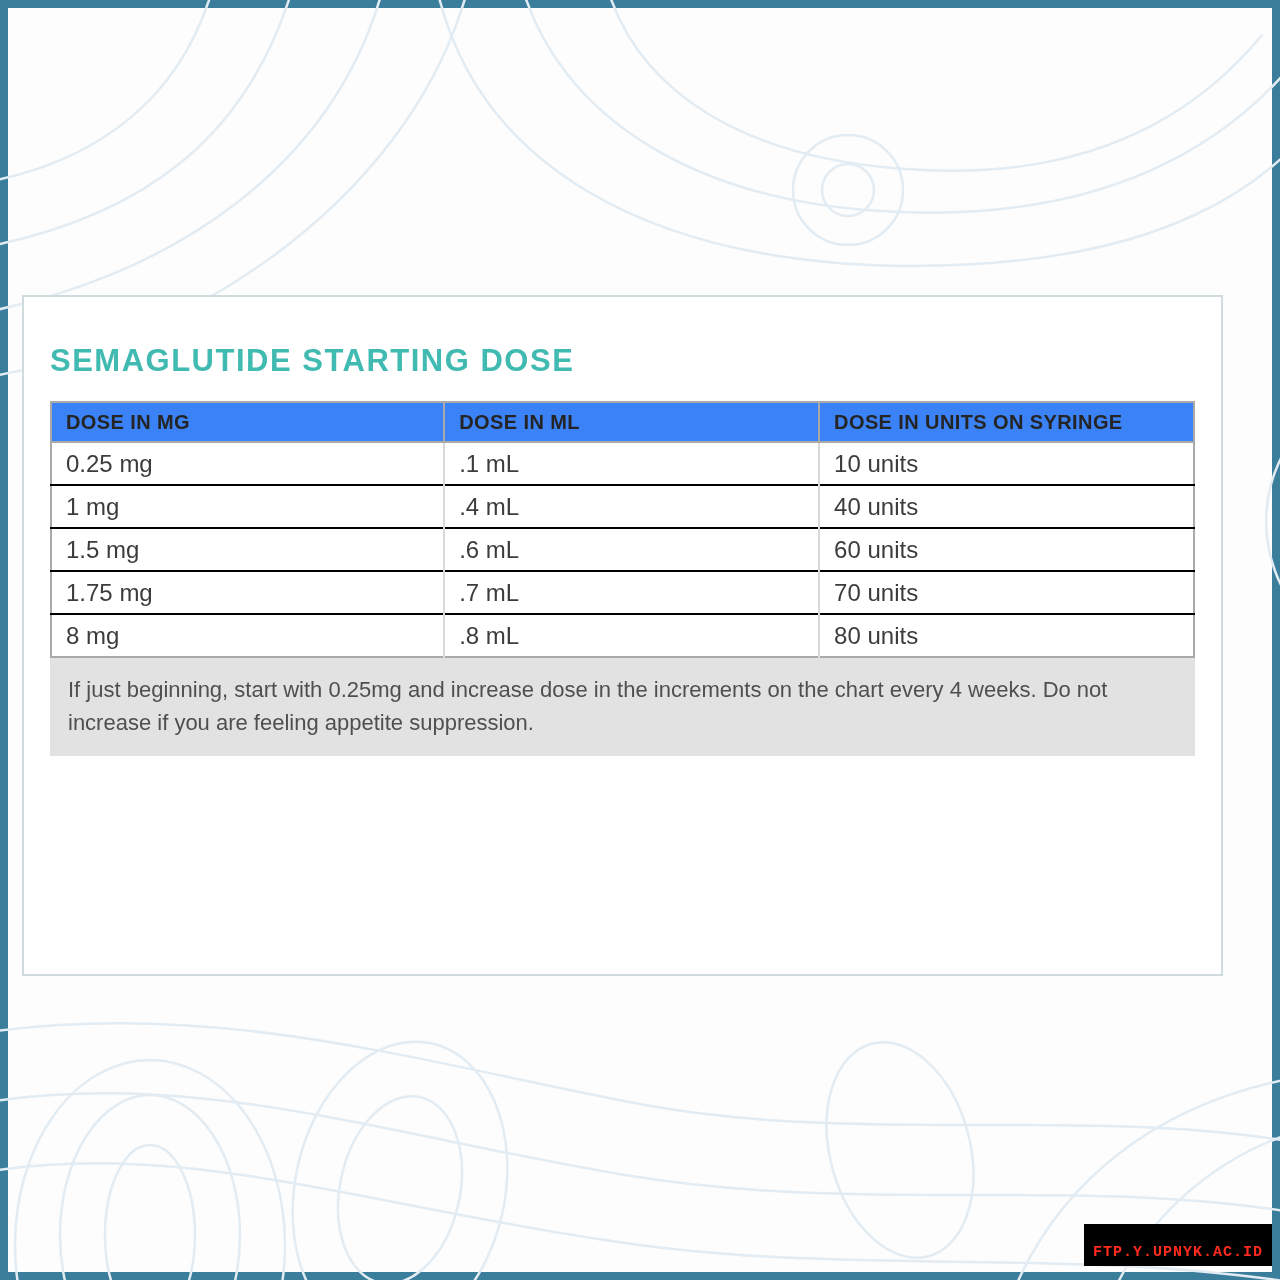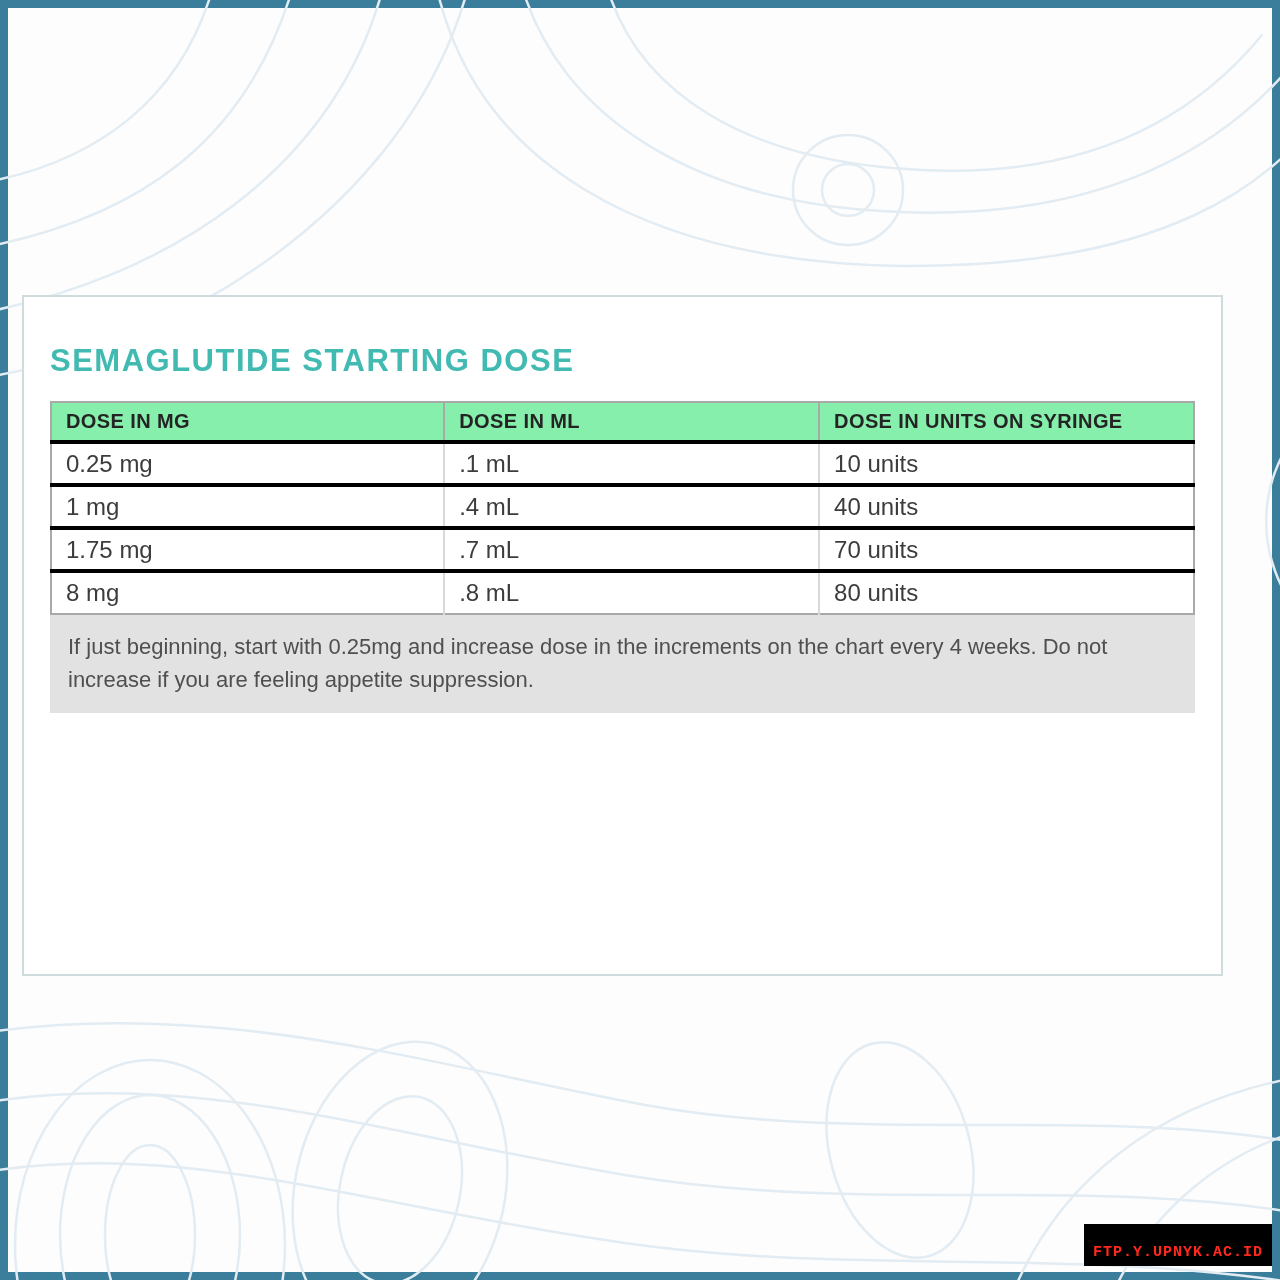--- a/index.html
+++ b/index.html
@@ -44,37 +44,37 @@
     margin-top: 22px;
     width: 100%;
     border-collapse: collapse;
     table-layout: fixed;
   }
   table.dose-table col.c1 { width: 34.4%; }
   table.dose-table col.c2 { width: 32.8%; }
   table.dose-table col.c3 { width: 32.8%; }
   table.dose-table { border: 2px solid #a9a9a9; }
   table.dose-table th {
-    background: #86efac;
+    background: #3b82f6;
     border: 2px solid #a9a9a9;
     height: 40px;
     text-align: left;
     padding: 0 0 0 14px;
     font-size: 20px;
     font-weight: 700;
     letter-spacing: 0.4px;
     color: #242424;
     text-transform: uppercase;
   }
   table.dose-table td {
     height: 43px;
     padding: 0 0 0 14px;
     font-size: 24px;
     color: #3c3c3c;
-    border-top: 4px solid #000000;
+    border-top: 2px solid #000000;
     border-left: 2px solid #d9d9d9;
     background: #ffffff;
     white-space: nowrap;
     overflow: hidden;
   }
   table.dose-table td:first-child { border-left: none; }
   .note-box {
     background: #e2e2e2;
     padding: 15px 18px 17px 18px;
     font-size: 22px;
@@ -154,20 +154,25 @@
           <td>0.25 mg</td>
           <td>.1 mL</td>
           <td>10 units</td>
         </tr>
         <tr>
           <td>1 mg</td>
           <td>.4 mL</td>
           <td>40 units</td>
         </tr>
         <tr>
+          <td>1.5 mg</td>
+          <td>.6 mL</td>
+          <td>60 units</td>
+        </tr>
+        <tr>
           <td>1.75 mg</td>
           <td>.7 mL</td>
           <td>70 units</td>
         </tr>
         <tr>
           <td>8 mg</td>
           <td>.8 mL</td>
           <td>80 units</td>
         </tr>
       </tbody>

